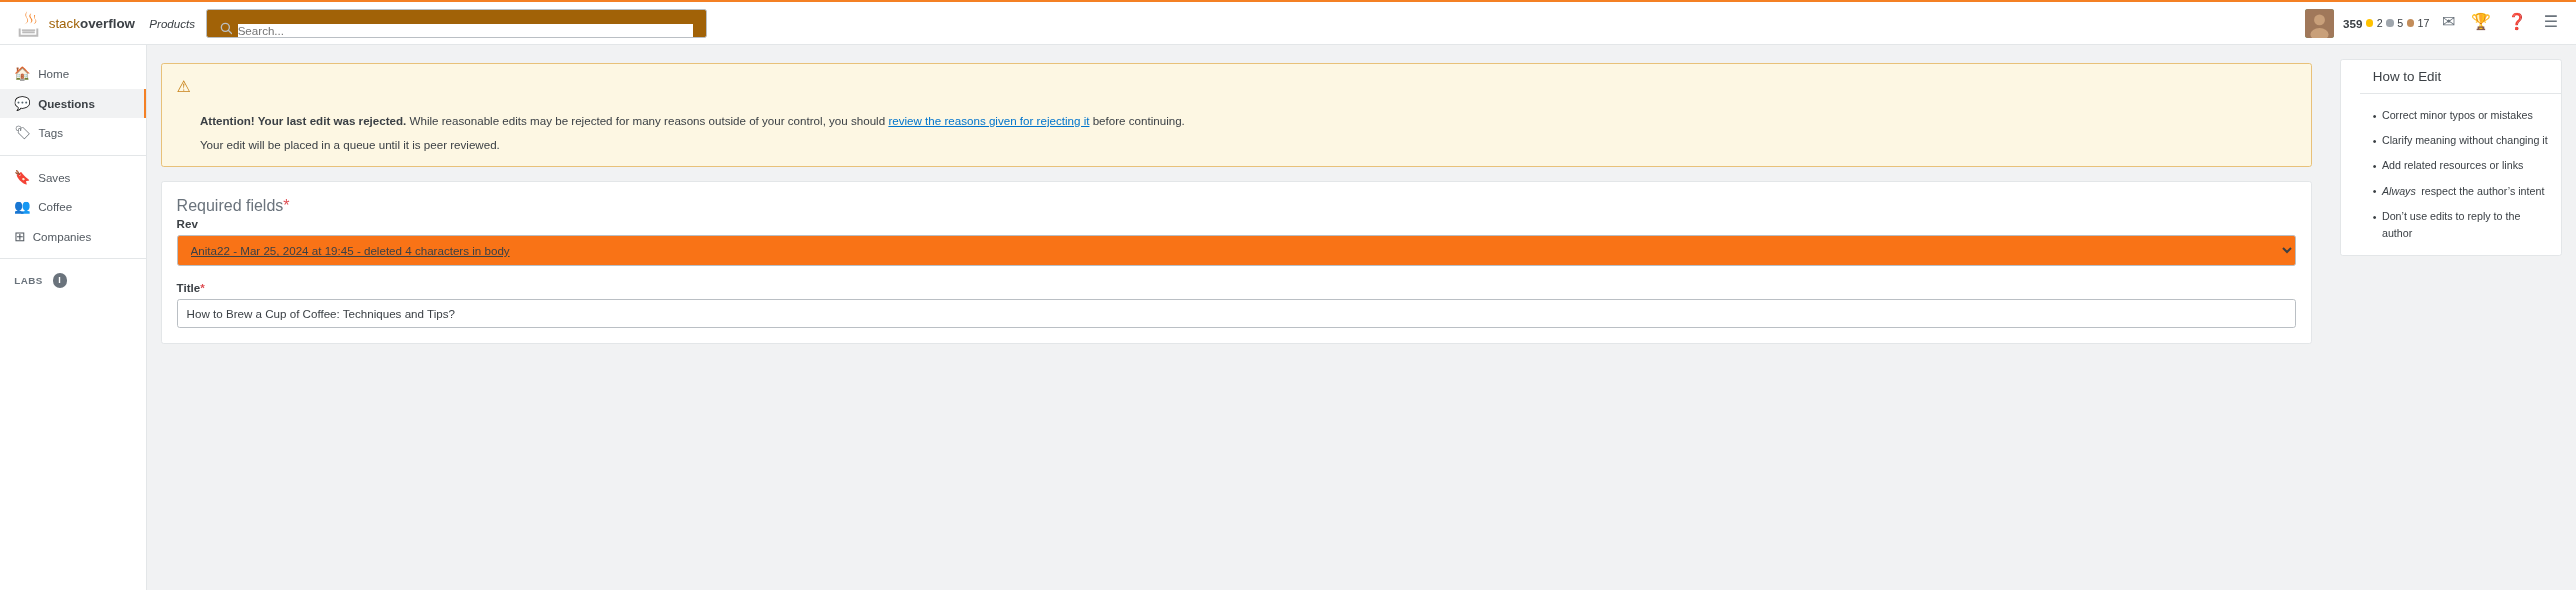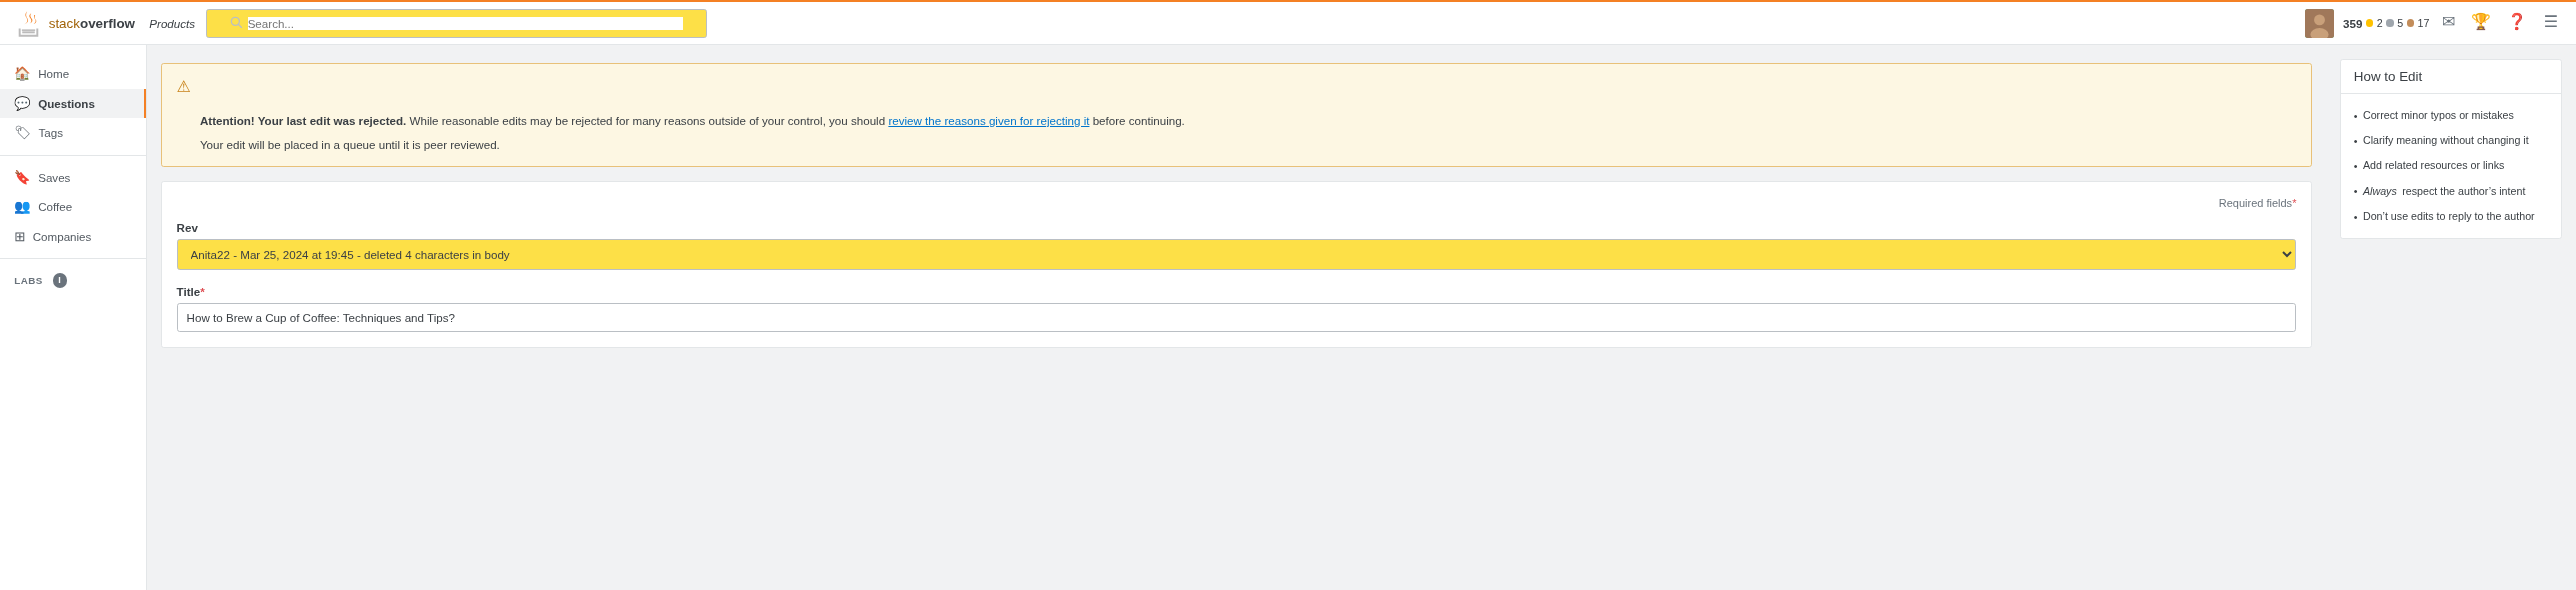--- a/index.html
+++ b/index.html
@@ -29,25 +29,25 @@
       font-size: 13.4px; color: #3b4045; font-weight: 400; white-space: nowrap;
     }
     .logo-text span { color: #a16207; }
     .products-link {
       font-size: 11.6px; color: #3b4045; text-decoration: none; margin-left: 3.6px; white-space: nowrap; font-style: italic;
     }
     .search-bar {
       flex: 1;
       max-width: 501px;
       display: flex;
-      align-items: center;
+      align-items: flex-end;
       border: 0.9px solid #babfc4;
       border-radius: 2.7px;
-      background: #fde047;
-      padding: 0 23px;
+      background: #a16207;
+      padding: 0 13px;
       height: 29px;
     }
     .search-bar input {
       border: none; outline: none; font-size: 11.6px; flex: 1; color: #3b4045;
     }
     .search-icon-svg { color: #babfc4; margin-right: 5.4px; }
 
     .topbar-right {
       display: flex; gap: 9px; margin-left: auto;
     }
@@ -129,39 +129,40 @@
     .alert-icon {
       font-size: 16px; color: #c9831a; flex-shrink: 0; margin-top: 0.9px;
     }
     .alert-text { font-size: 11.6px; line-height: 1.5; margin-top: 35px; }
     .alert-text strong { font-weight: 700; }
     .alert-text a { color: #0074cc; text-decoration: underline; cursor: pointer; }
 
     
     .form-section { background: #fff; padding: 14.3px; border: 0.9px solid #e3e6e8; border-radius: 2.7px; }
     .required-fields {
-      text-align: right; font-size: 11px; color: #6a737c; margin-bottom: 12px;
+      font-size: 16px; color: #6a737c; margin-bottom: 2px;
     }
     .required-star { color: #de4f54; }
 
     .rev-row {
       margin-bottom: 14.3px;
     }
     .rev-label { font-size: 11.6px; font-weight: 700; margin-bottom: 5.4px; }
 
     .rev-select {
       width: 100%;
       padding: 7.2px 9px;
       border: 0.9px solid #babfc4;
       border-radius: 2.7px;
       font-size: 11.6px;
       color: #3b4045;
-      background: #fde047;
+      background: #f97316;
       appearance: auto;
       cursor: pointer;
+      text-decoration: underline;
     }
 
     .title-row { margin-top: 14.3px; }
     .field-label { font-size: 11.6px; font-weight: 700; margin-bottom: 5.4px; }
     .field-label .req-star { color: #de4f54; }
     .title-input {
       width: 100%;
       padding: 7.2px 9px;
       border: 0.9px solid #babfc4;
       border-radius: 2.7px;
@@ -174,20 +175,21 @@
     .right-sidebar {
       width: 250px;
       min-width: 250px;
       padding: 14.3px;
     }
     .how-to-edit-box {
       border: 0.9px solid #e3e6e8;
       border-radius: 2.7px;
       background: #fff;
       overflow: hidden;
+      padding-left: 19px;
     }
     .how-to-edit-header {
       padding: 9px 12.5px;
       font-size: 13.4px;
       font-weight: 400;
       color: #3b4045;
       border-bottom: 0.9px solid #e3e6e8;
     }
     .how-to-edit-list {
       padding: 9px 12.5px;

